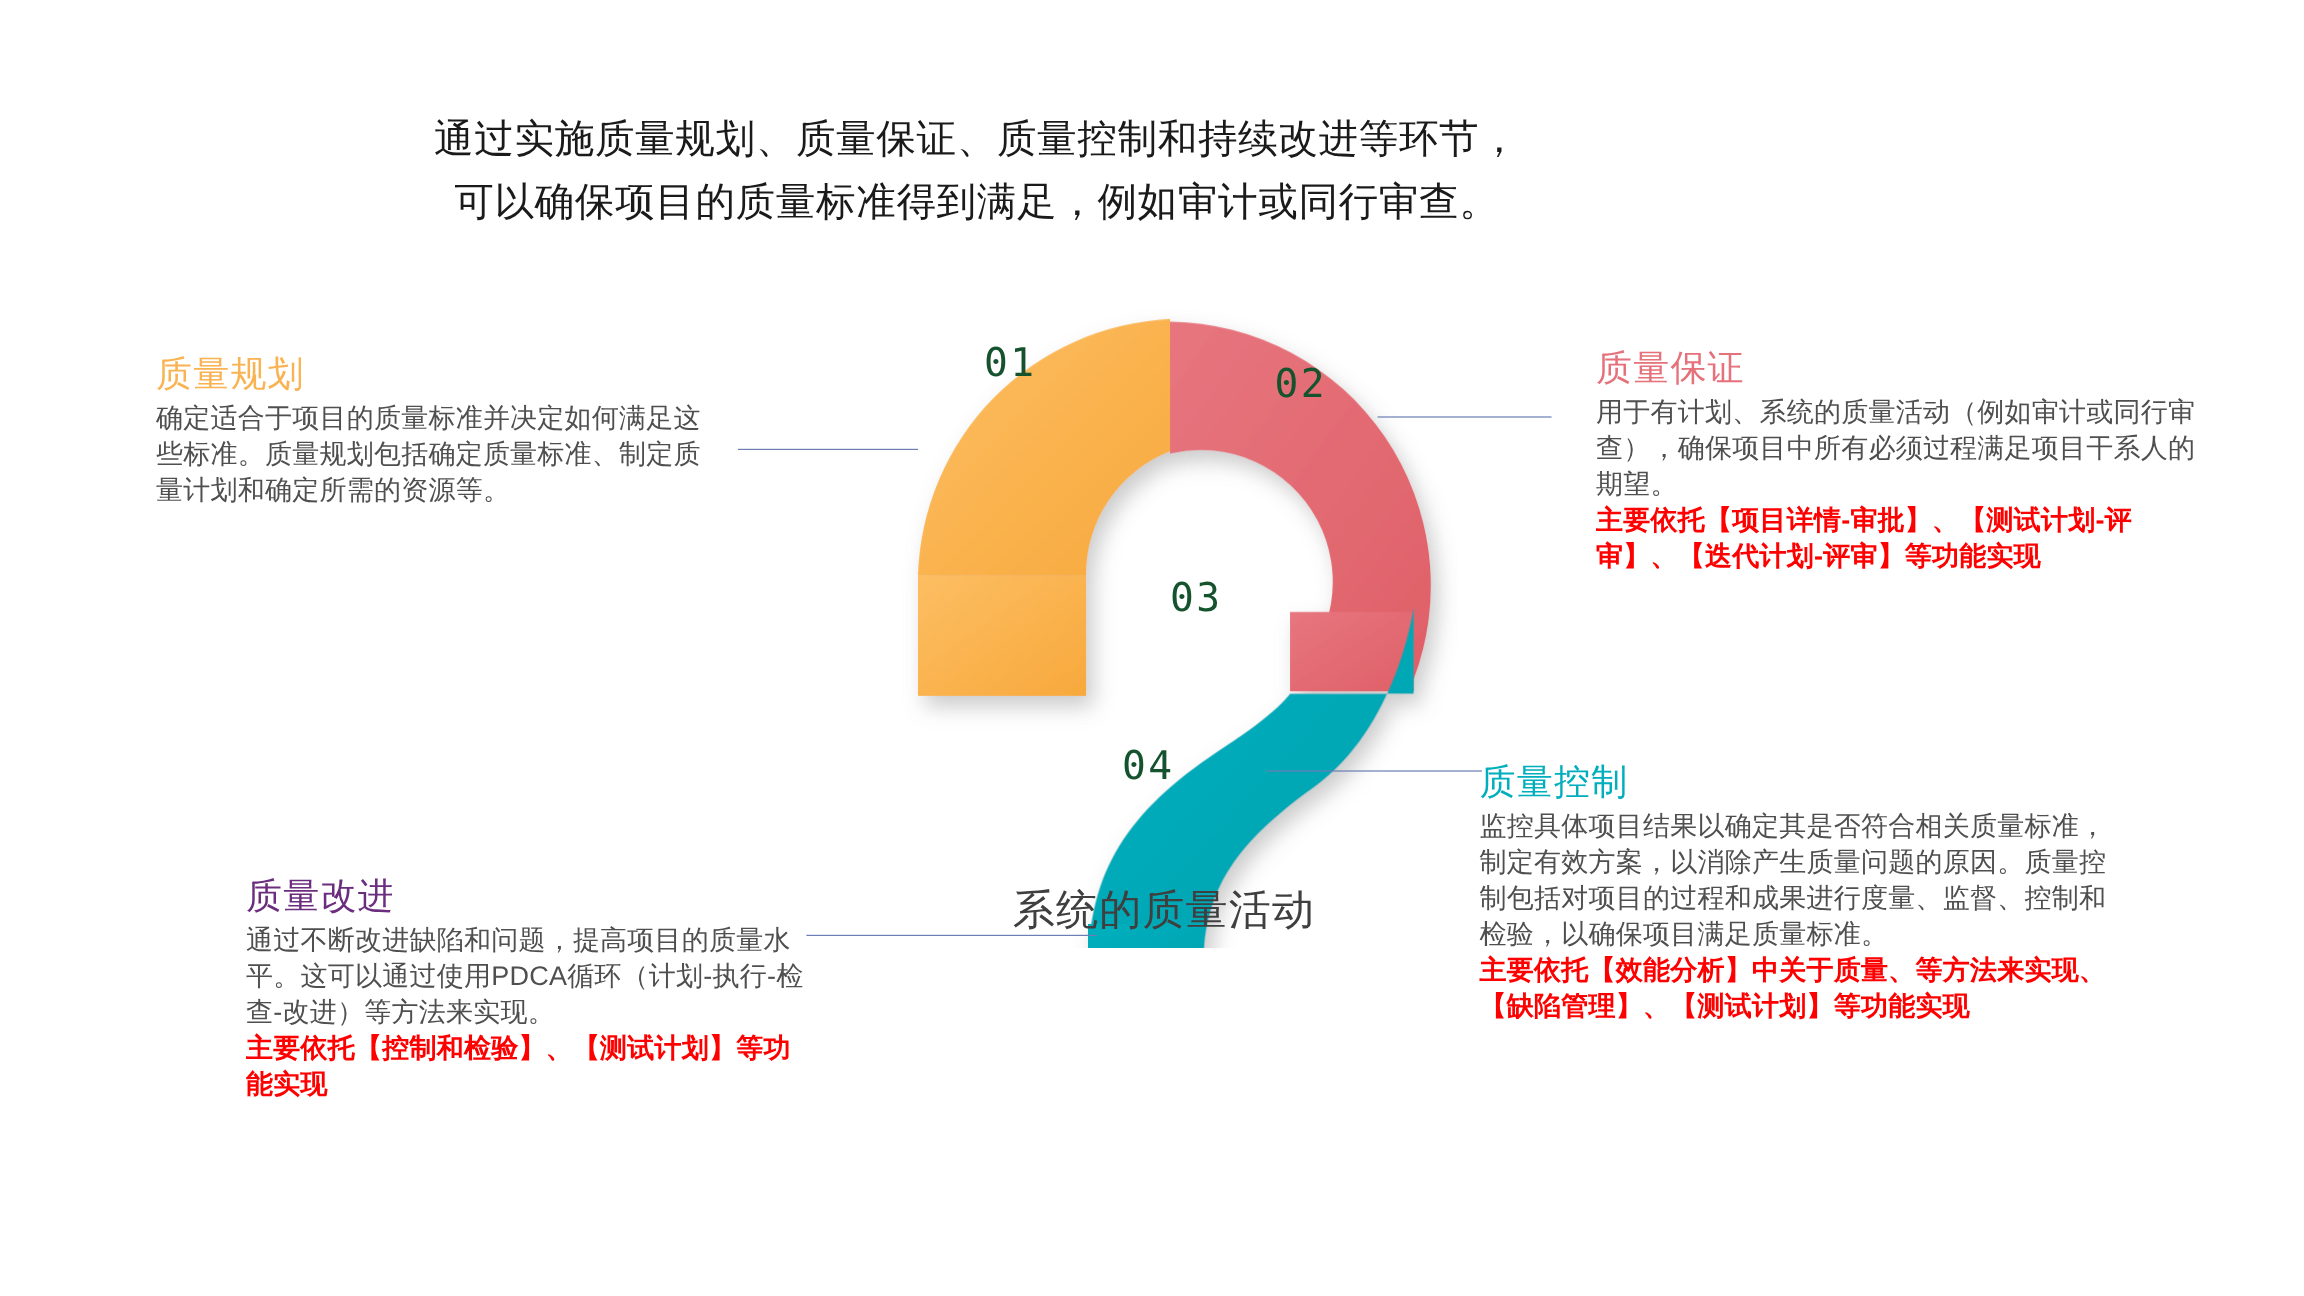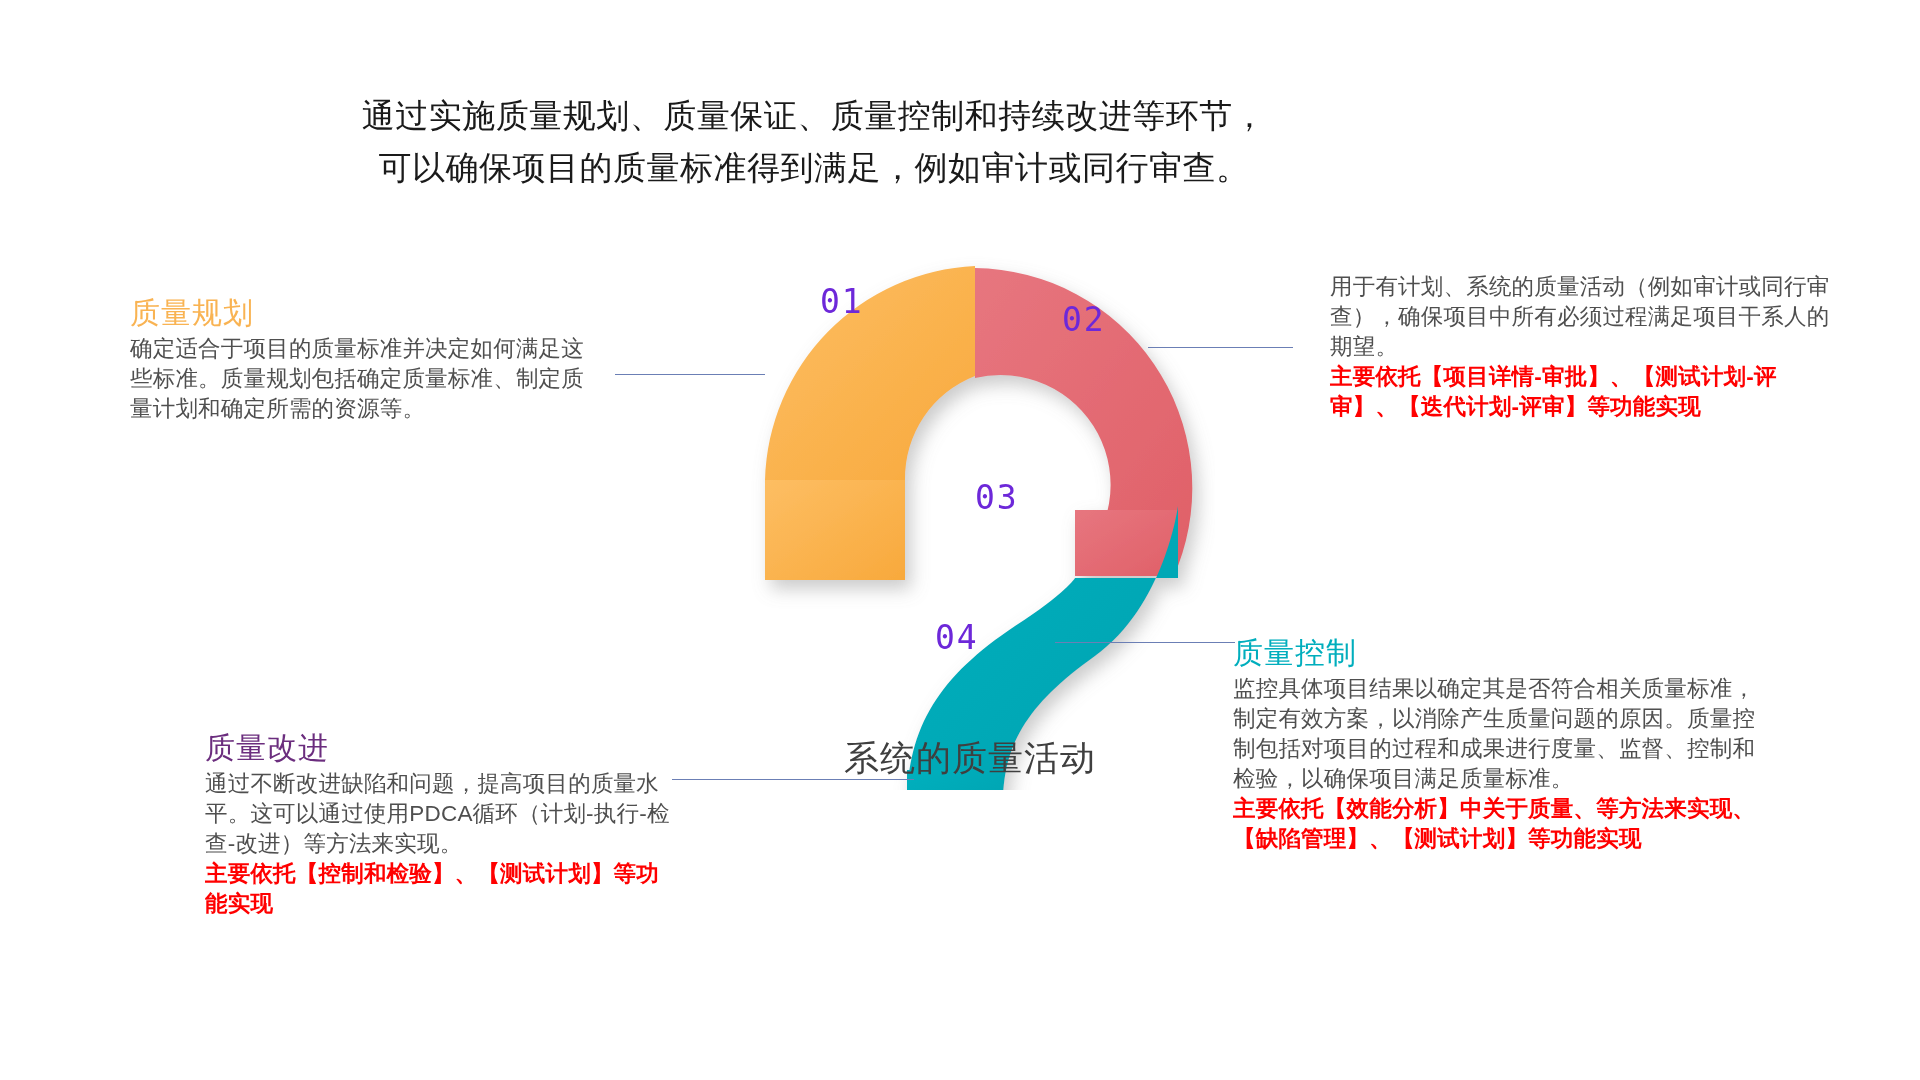--- a/index.html
+++ b/index.html
@@ -35,21 +35,21 @@
     position: absolute;
     left: 735px;
     top: 210px;
     width: 480px;
     height: 580px;
   }
   #qmark svg { display: block; }
 
   .qnum {
     position: absolute;
-    color: #6d28d9;
+    color: #14532d;
     font-family: "DejaVu Sans Mono", "Liberation Mono", monospace;
     font-size: 33px;
     font-weight: 400;
     letter-spacing: 2px;
     white-space: nowrap;
   }
   #qnum-01 { left: 820px;  top: 282px; }
   #qnum-02 { left: 1062px; top: 300px; }
   #qnum-03 { left: 975px;  top: 478px; }
   #qnum-04 { left: 935px;  top: 618px; }
@@ -187,20 +187,21 @@
 <div class="connector" id="conn-02"></div>
 <div class="connector" id="conn-03"></div>
 <div class="connector" id="conn-04"></div>
 
 <div class="block" id="block-01">
   <h2>质量规划</h2>
   <p class="body">确定适合于项目的质量标准并决定如何满足这些标准。质量规划包括确定质量标准、制定质量计划和确定所需的资源等。</p>
 </div>
 
 <div class="block" id="block-02">
+  <h2>质量保证</h2>
   <p class="body">用于有计划、系统的质量活动（例如审计或同行审查），确保项目中所有必须过程满足项目干系人的期望。</p>
   <p class="note">主要依托【项目详情-审批】、【测试计划-评审】、【迭代计划-评审】等功能实现</p>
 </div>
 
 <div class="block" id="block-03">
   <h2>质量控制</h2>
   <p class="body">监控具体项目结果以确定其是否符合相关质量标准，制定有效方案，以消除产生质量问题的原因。质量控制包括对项目的过程和成果进行度量、监督、控制和检验，以确保项目满足质量标准。</p>
   <p class="note">主要依托【效能分析】中关于质量、等方法来实现、【缺陷管理】、【测试计划】等功能实现</p>
 </div>
 

